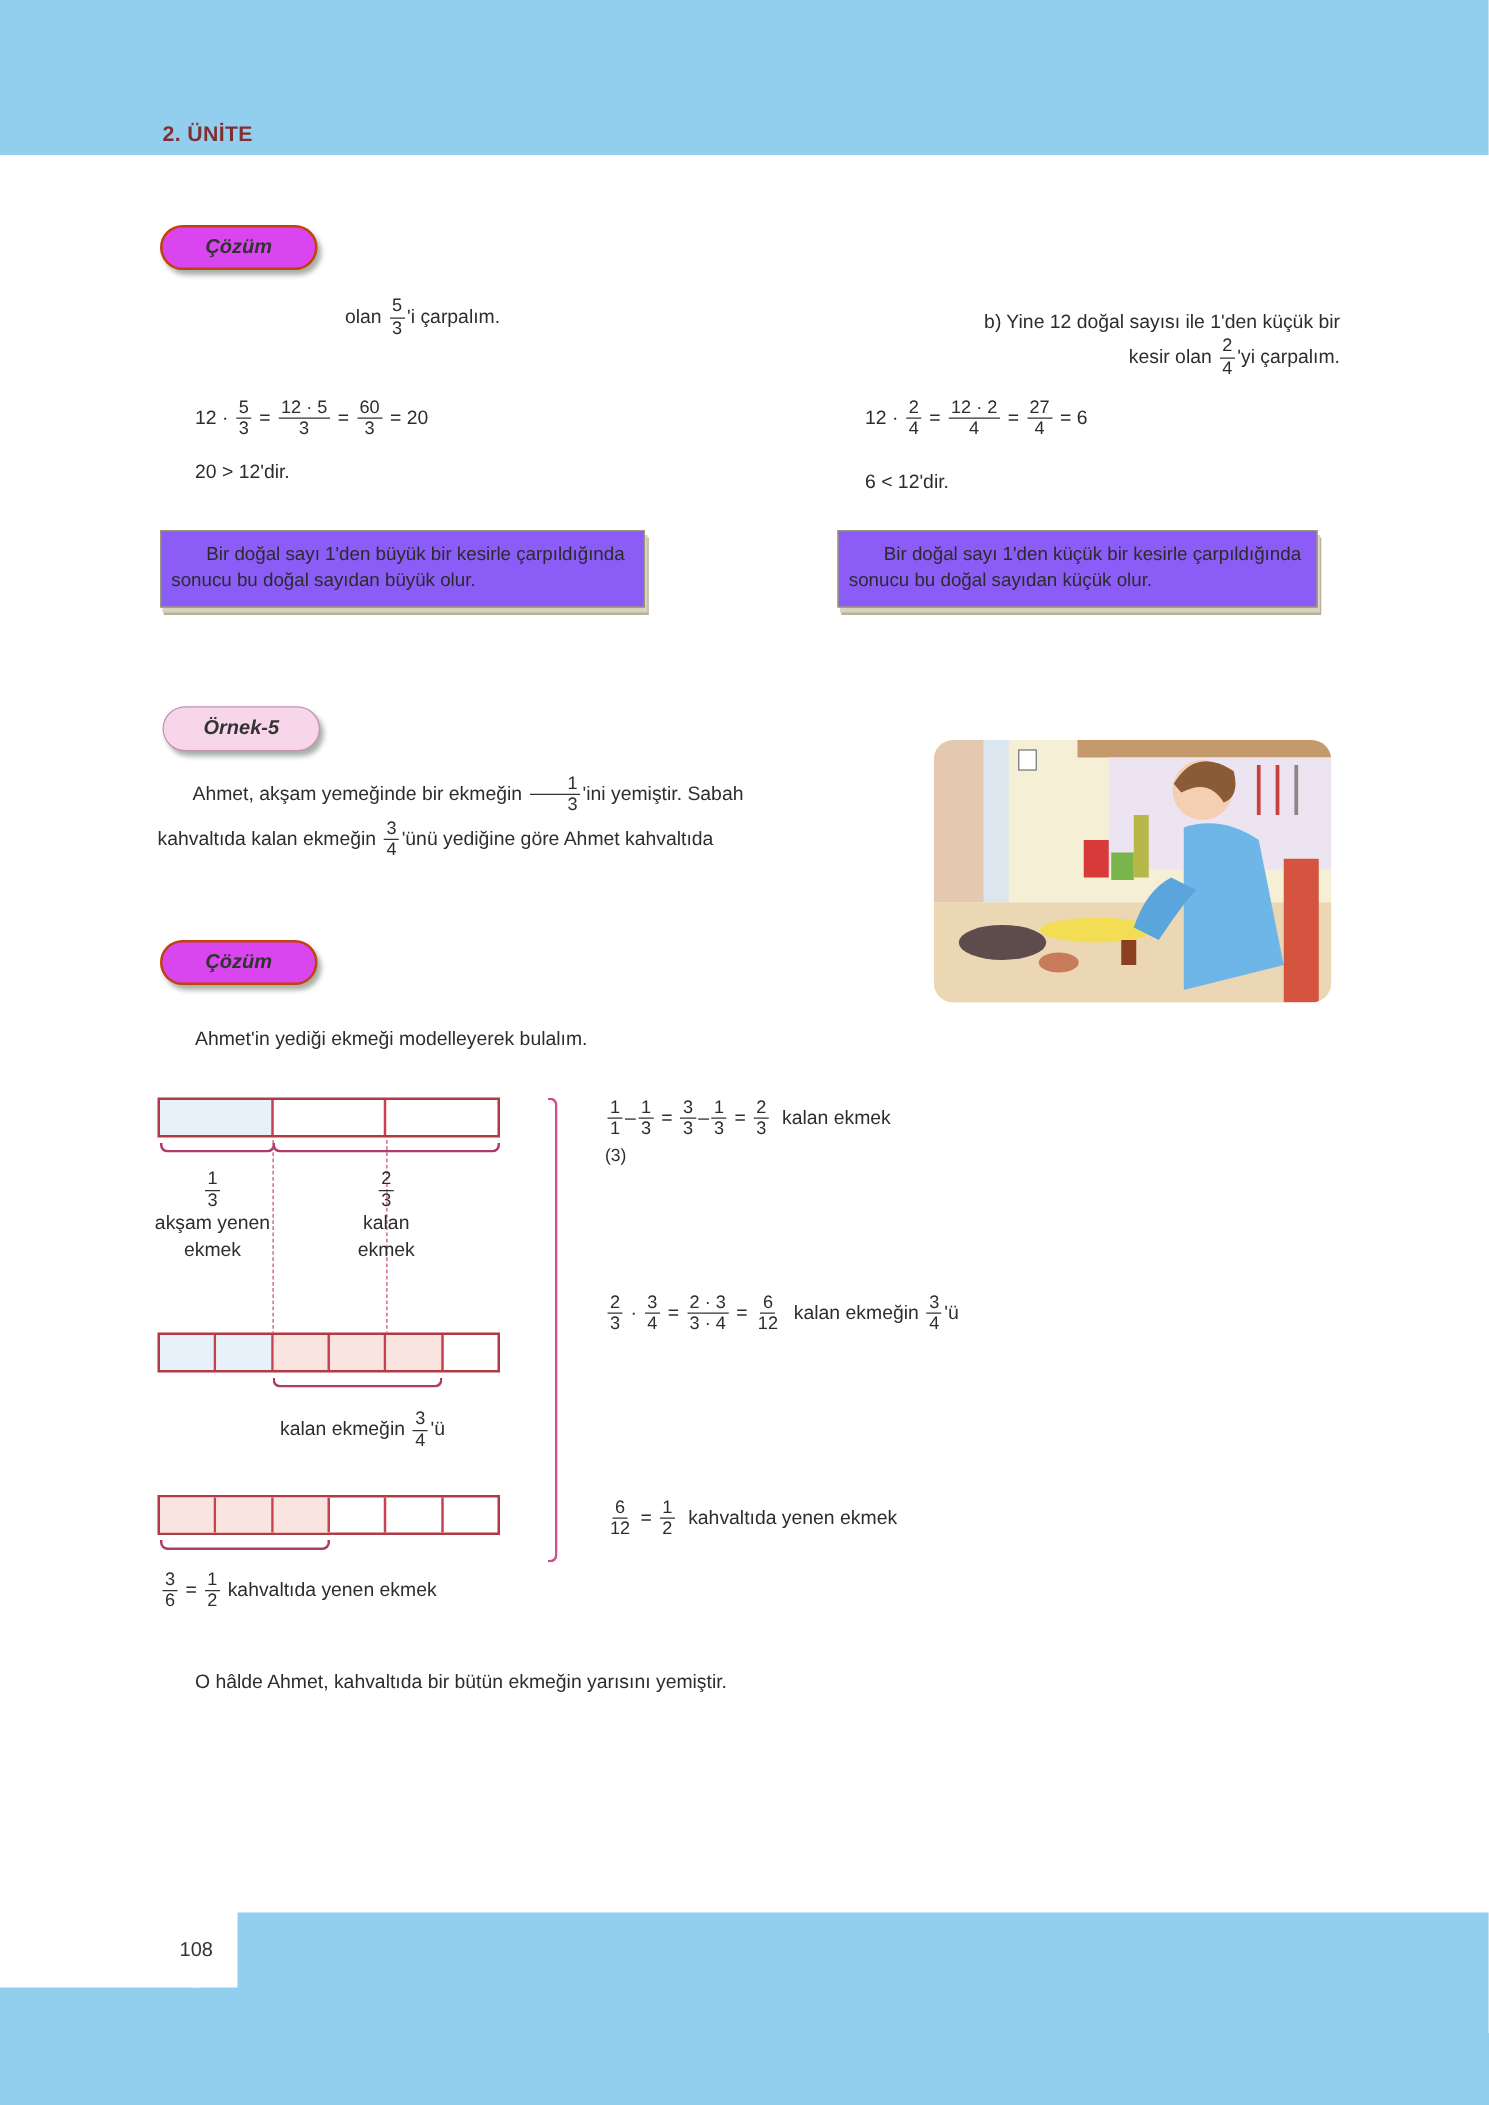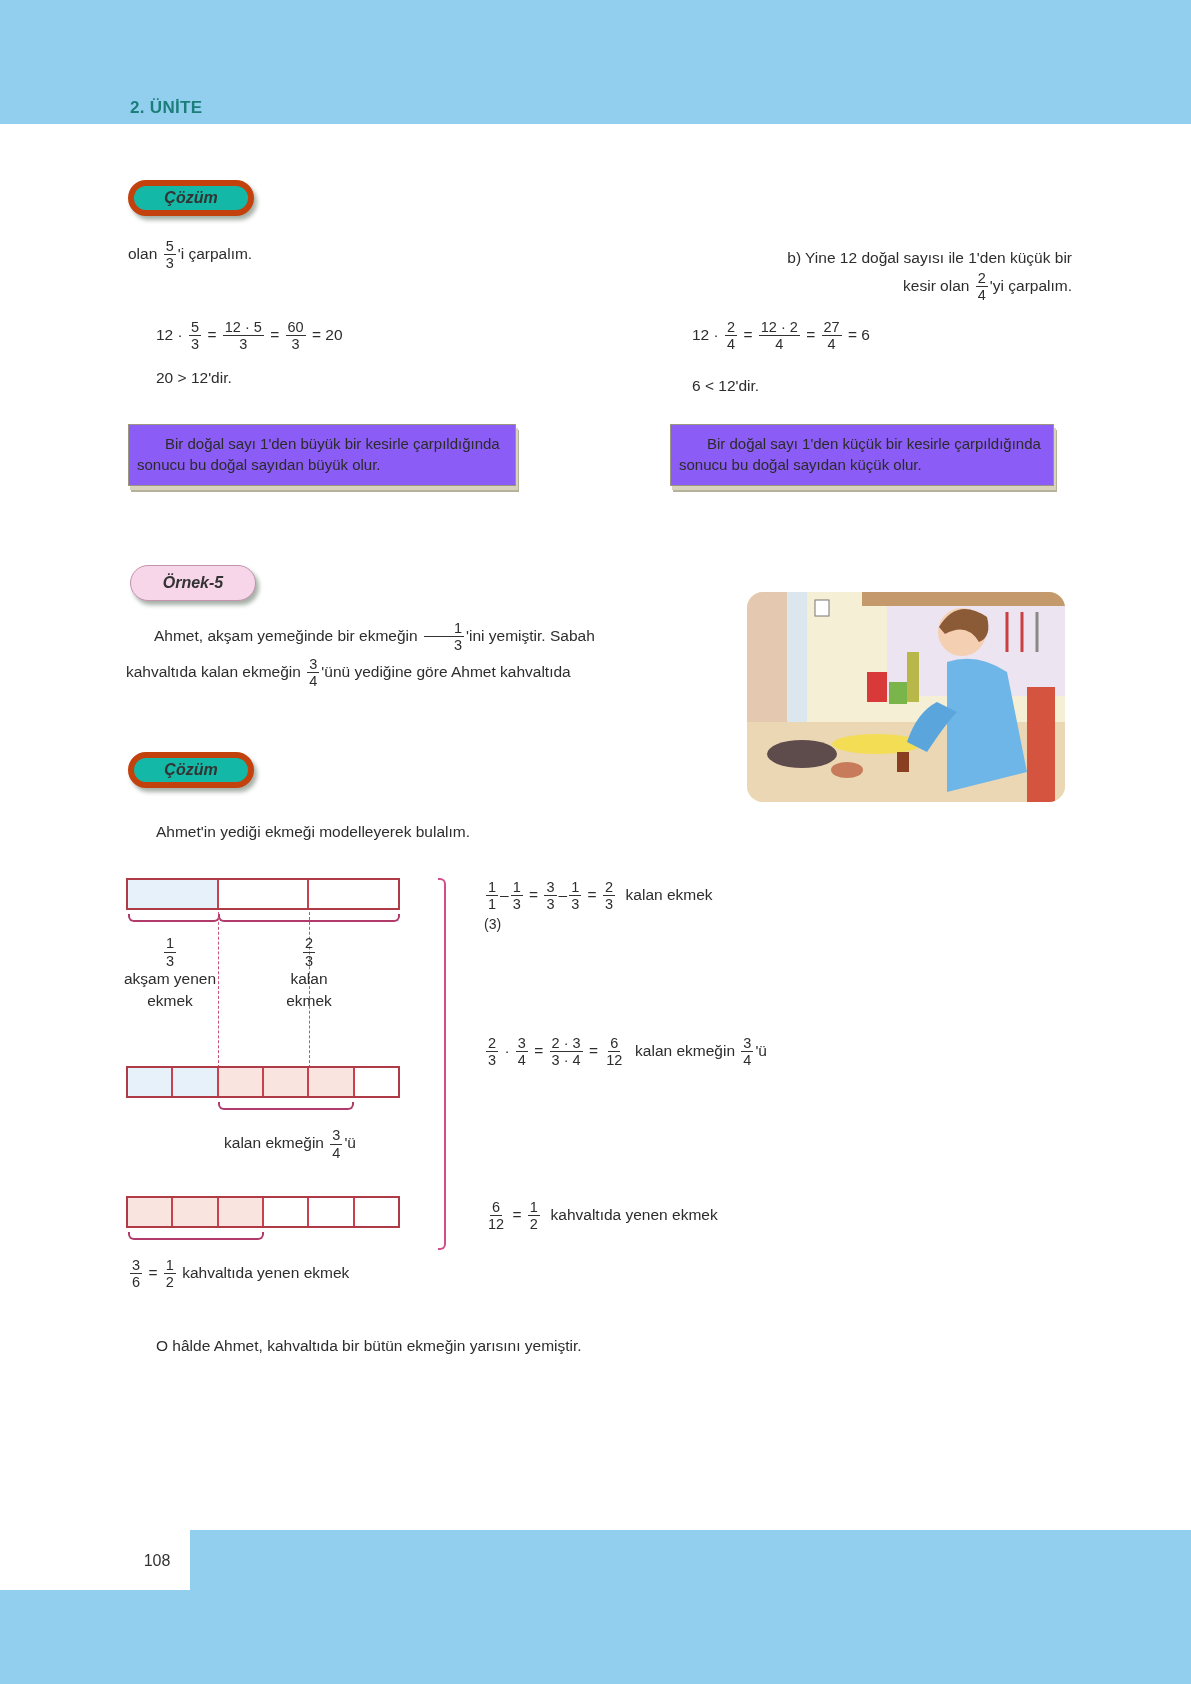--- a/index.html
+++ b/index.html
@@ -1,27 +1,27 @@
 <!DOCTYPE html>
 <html><head>
 <meta charset="utf-8">
 <style>
   * { box-sizing: border-box; margin: 0; padding: 0; }
   html, body { width: 1191px; height: 1684px; background: #ffffff; }
   body { position: relative; font-family: "Liberation Sans", sans-serif; color: #2b2b2b; overflow: hidden; }
 
   .top-band { position: absolute; left: 0; top: 0; width: 1191px; height: 124px; background: #92cfee; }
-  .unit-label { position: absolute; left: 130px; top: 98px; color: #0f766e; font-weight: bold; font-size: 17px; letter-spacing: 0.3px; opacity: 0.9; }
+  .unit-label { position: absolute; left: 130px; top: 98px; color: #7f1d1d; font-weight: bold; font-size: 17px; letter-spacing: 0.3px; opacity: 0.9; }
 
   .bottom-band { position: absolute; left: 0; top: 1530px; width: 1191px; height: 154px; background: #92cfee; }
   .bottom-white { position: absolute; left: 0; top: 1500px; width: 190px; height: 90px; background: #ffffff; }
   .page-num { position: absolute; left: 128px; top: 1532px; width: 58px; height: 58px; border-radius: 50%; background: #fff; display: flex; align-items: center; justify-content: center; font-size: 16px; color: #333; }
 
   .pill { position: absolute; height: 36px; border-radius: 18px; display: flex; align-items: center; justify-content: center; font-weight: bold; font-size: 16px; font-style: italic; color: #333; box-shadow: 3px 4px 4px rgba(60,80,60,0.45); }
-  .pill-green { background: #14b8a6; border: 6px solid #c2410c; }
+  .pill-green { background: #d946ef; border: 2px solid #c2410c; }
   .pill-pink { background: #f6d6e8; border: 1px solid #c493ad; }
 
   .txt { position: absolute; font-size: 15.5px; line-height: 32px; color: #2d2d2d; }
   .indent { text-indent: 28px; }
 
   .frac { display: inline-flex; flex-direction: column; align-items: center; vertical-align: middle; line-height: 1; font-size: 14.5px; margin: 0 2px; }
   .frac .n { padding: 0 2px 1px; border-bottom: 1px solid #333; }
   .frac .d { padding: 1px 2px 0; }
   .eq { font-size: 15.5px; line-height: 34px; }
 
@@ -44,21 +44,21 @@
 <body>
 
 <div class="top-band"></div>
 <div class="unit-label">2. ÜNİTE</div>
 
 <div class="pill pill-green" style="left:128px; top:180px; width:126px;">
   <span>Çözüm</span>
 </div>
 
 <div class="txt" style="left:128px; top:242px; width:420px;">
-  <div style="margin-top:-4px;">
+  <div style="margin-top:-4px;text-align:center;">
     <span>olan</span>
     <span class="frac">
         <span class="n">5</span>
         <span class="d">3</span>
       </span><span>'i çarpalım.</span>
   </div>
 </div>
 <div class="txt eq" style="left:156px; top:318px;">
   <span>12 ·</span>
   <span class="frac">

